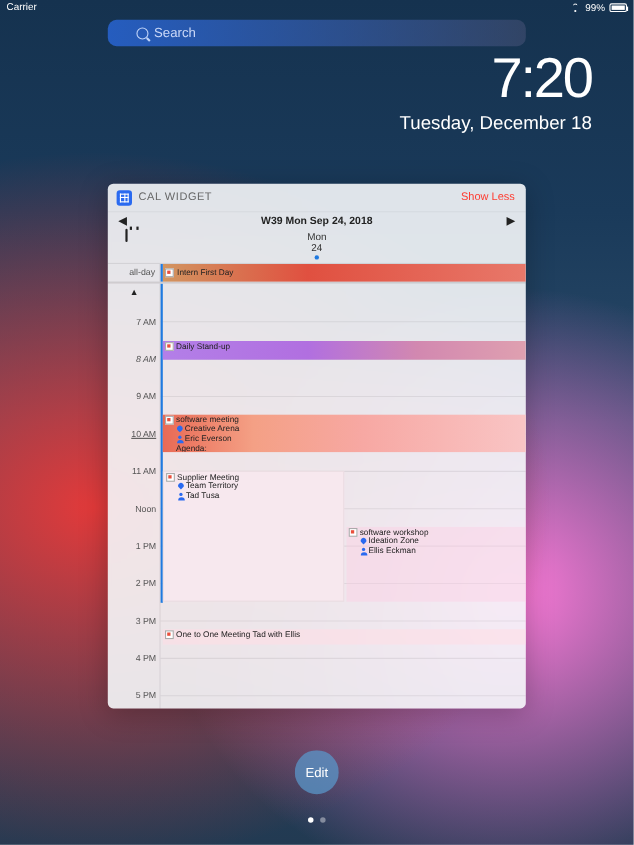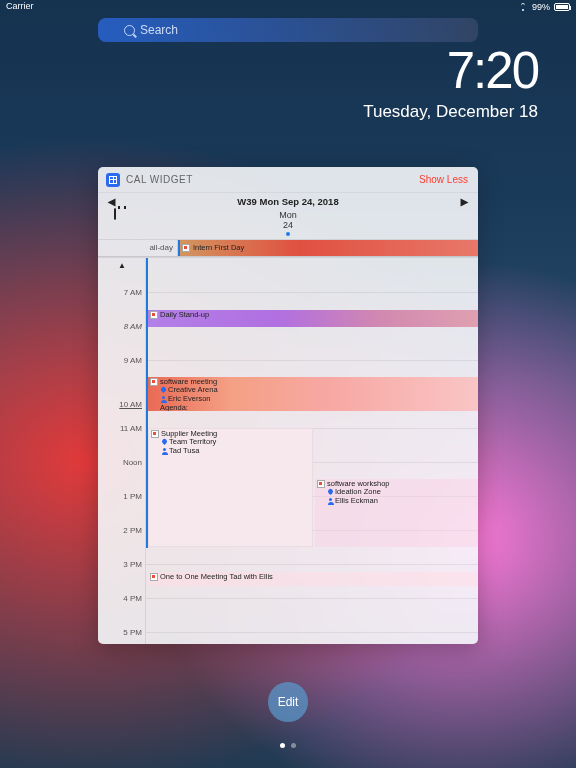--- a/index.html
+++ b/index.html
@@ -51,21 +51,21 @@
   .show-less { font-size:10px; color:#ff3b30; }
 
   .nav-row { height:16px; display:flex; align-items:center; justify-content:space-between; padding:0 10px; font-size:9.5px; font-weight:600;}
   .tri { cursor:pointer; font-size:9.5px;}
   .day-header { text-align:center; font-size:9px; line-height:1.1; padding:2px 0 3px; color:#333; position:relative;}
   .month-icon { position:absolute; left:8px; top:0; width:18px; height:16px; }
   .month-icon .mi { width:16px; height:13px; border:1.2px solid #222; border-radius:2px; position:relative; top:1px;}
   .month-icon .mi::before { content:""; position:absolute; top:2px; left:1px; right:1px; height:1px; background:#222;}
   .month-icon .mi::after { content:""; position:absolute; top:-3px; left:3px; width:2px; height:3px; background:#222; box-shadow:6px 0 #222;}
   .day-header .dot { width:4px; height:4px; border-radius:50%; background:#1f7ae0; margin:1px auto 0;}
-  .allday-row { display:flex; border-top:1px solid rgba(0,0,0,0.08); border-bottom:1px solid rgba(0,0,0,0.12); height:18px;padding-left:32px;}
+  .allday-row { display:flex; border-top:1px solid rgba(0,0,0,0.08); border-bottom:1px solid rgba(0,0,0,0.12); height:18px;}
   .allday-label { width:48px; font-size:8px; color:#555; display:flex; align-items:center; justify-content:flex-end; padding-right:4px; border-right:1px solid rgba(0,0,0,0.1);}
   .allday-ev { flex:1; background:linear-gradient(90deg,#d29560,#e05040 40%, #e8786a); border-left:2px solid #1f7ae0; display:flex; align-items:center;}
   .ev-flag { width:8px; height:8px; background:#fff; border:1px solid #aaa; margin:0 3px 0 2px; position:relative;}
   .ev-flag::after{ content:""; position:absolute; left:1px; top:1px; width:3px; height:3px; background:#e94f3c;}
   .ev-label { font-size:7.5px; color:#222; }
 
   .grid { position:relative; height:400px; border-top:1px solid rgba(0,0,0,0.08);}
   .time-col { position:absolute; top:0; left:0; bottom:0; width:48px; border-right:1px solid rgba(0,0,0,0.08);}
   .hour { position:absolute; left:0; width:48px; font-size:8px; color:#555; text-align:right; padding-right:4px; transform:translateY(-4px);}
   .hour-line { position:absolute; left:48px; right:0; height:0; border-top:1px solid rgba(0,0,0,0.07);}
@@ -143,21 +143,21 @@
   <div class="grid">
     <div class="time-col"></div>
     <span class="scroll-arrow" style="top:3px;">▲</span>
 
     <span class="hour" style="top:34px;">7 AM</span>
       <div class="hour-line" style="top:34px"></div>
     <span class="hour" style="top:68px;font-style:italic;">8 AM</span>
       <div class="hour-line" style="top:68px"></div>
     <span class="hour" style="top:102px;">9 AM</span>
       <div class="hour-line" style="top:102px"></div>
-    <span class="hour" style="top:146px;text-decoration:underline;">10 AM</span>
+    <span class="hour" style="top:136px;text-decoration:underline;">10 AM</span>
       <div class="hour-line" style="top:136px"></div>
     <span class="hour" style="top:170px;">11 AM</span>
       <div class="hour-line" style="top:170px"></div>
     <span class="hour" style="top:204px;">Noon</span>
       <div class="hour-line" style="top:204px"></div>
     <span class="hour" style="top:238px;">1 PM</span>
       <div class="hour-line" style="top:238px"></div>
     <span class="hour" style="top:272px;">2 PM</span>
       <div class="hour-line" style="top:272px"></div>
     <span class="hour" style="top:306px;">3 PM</span>

